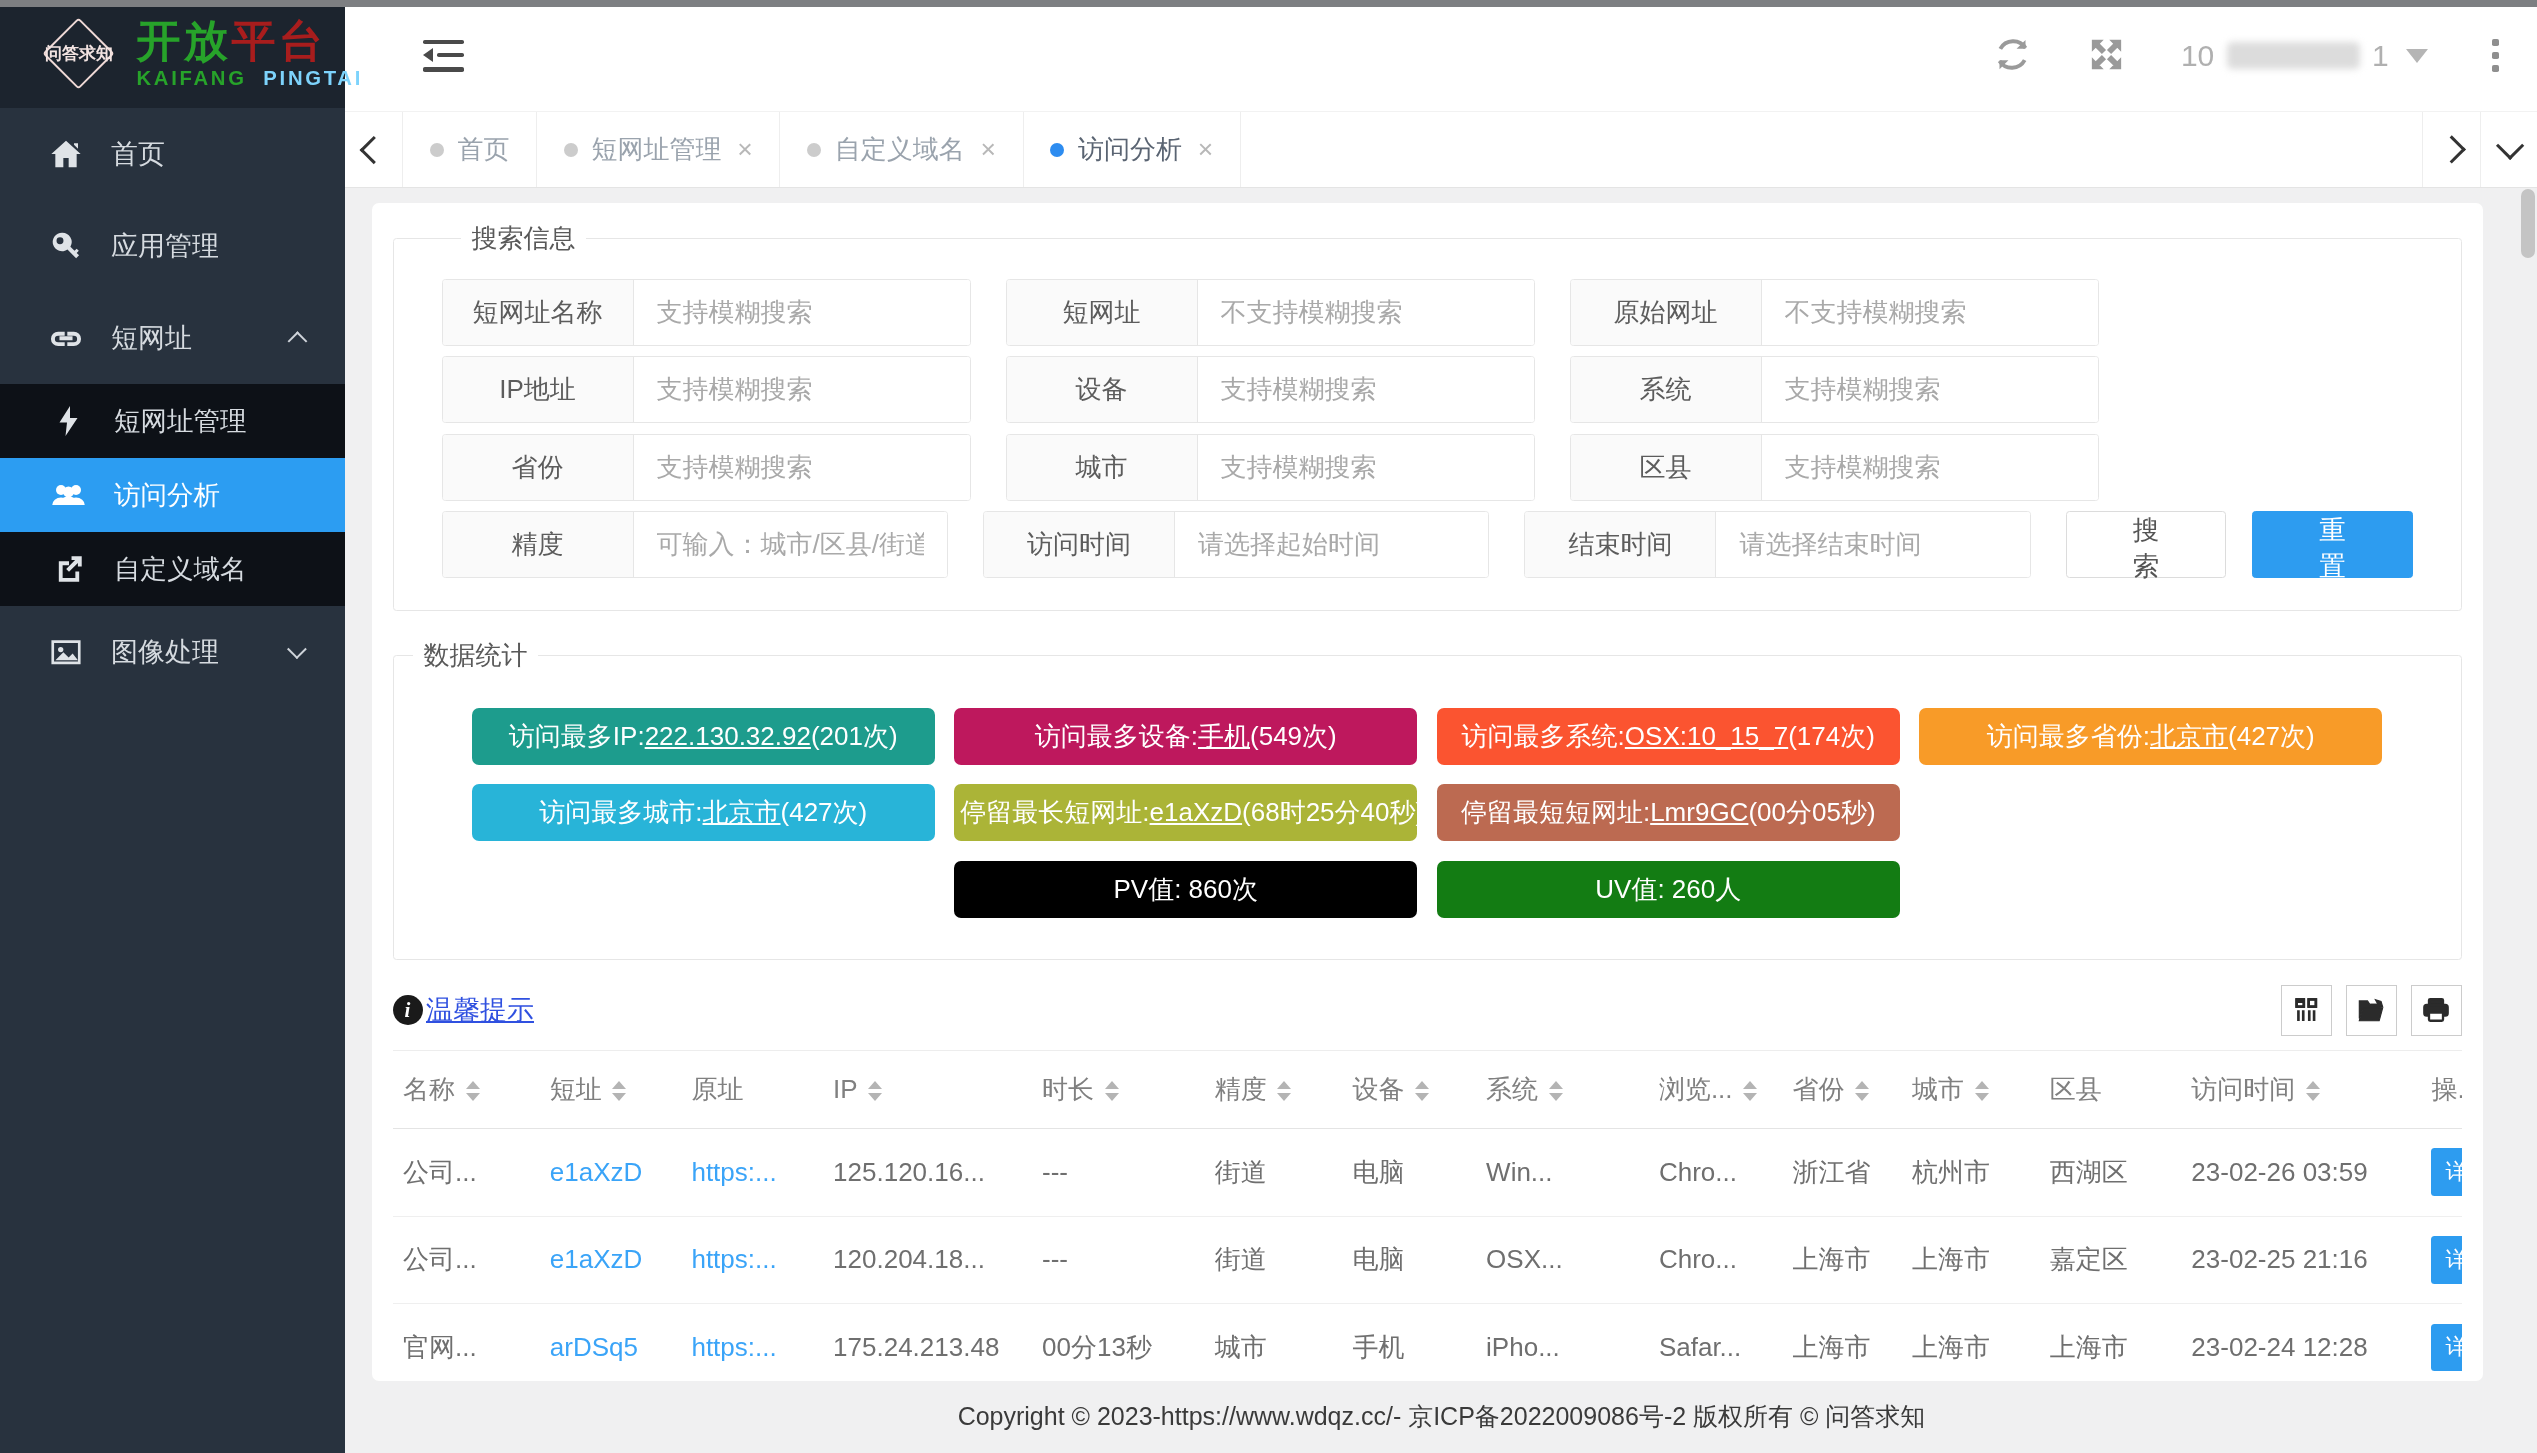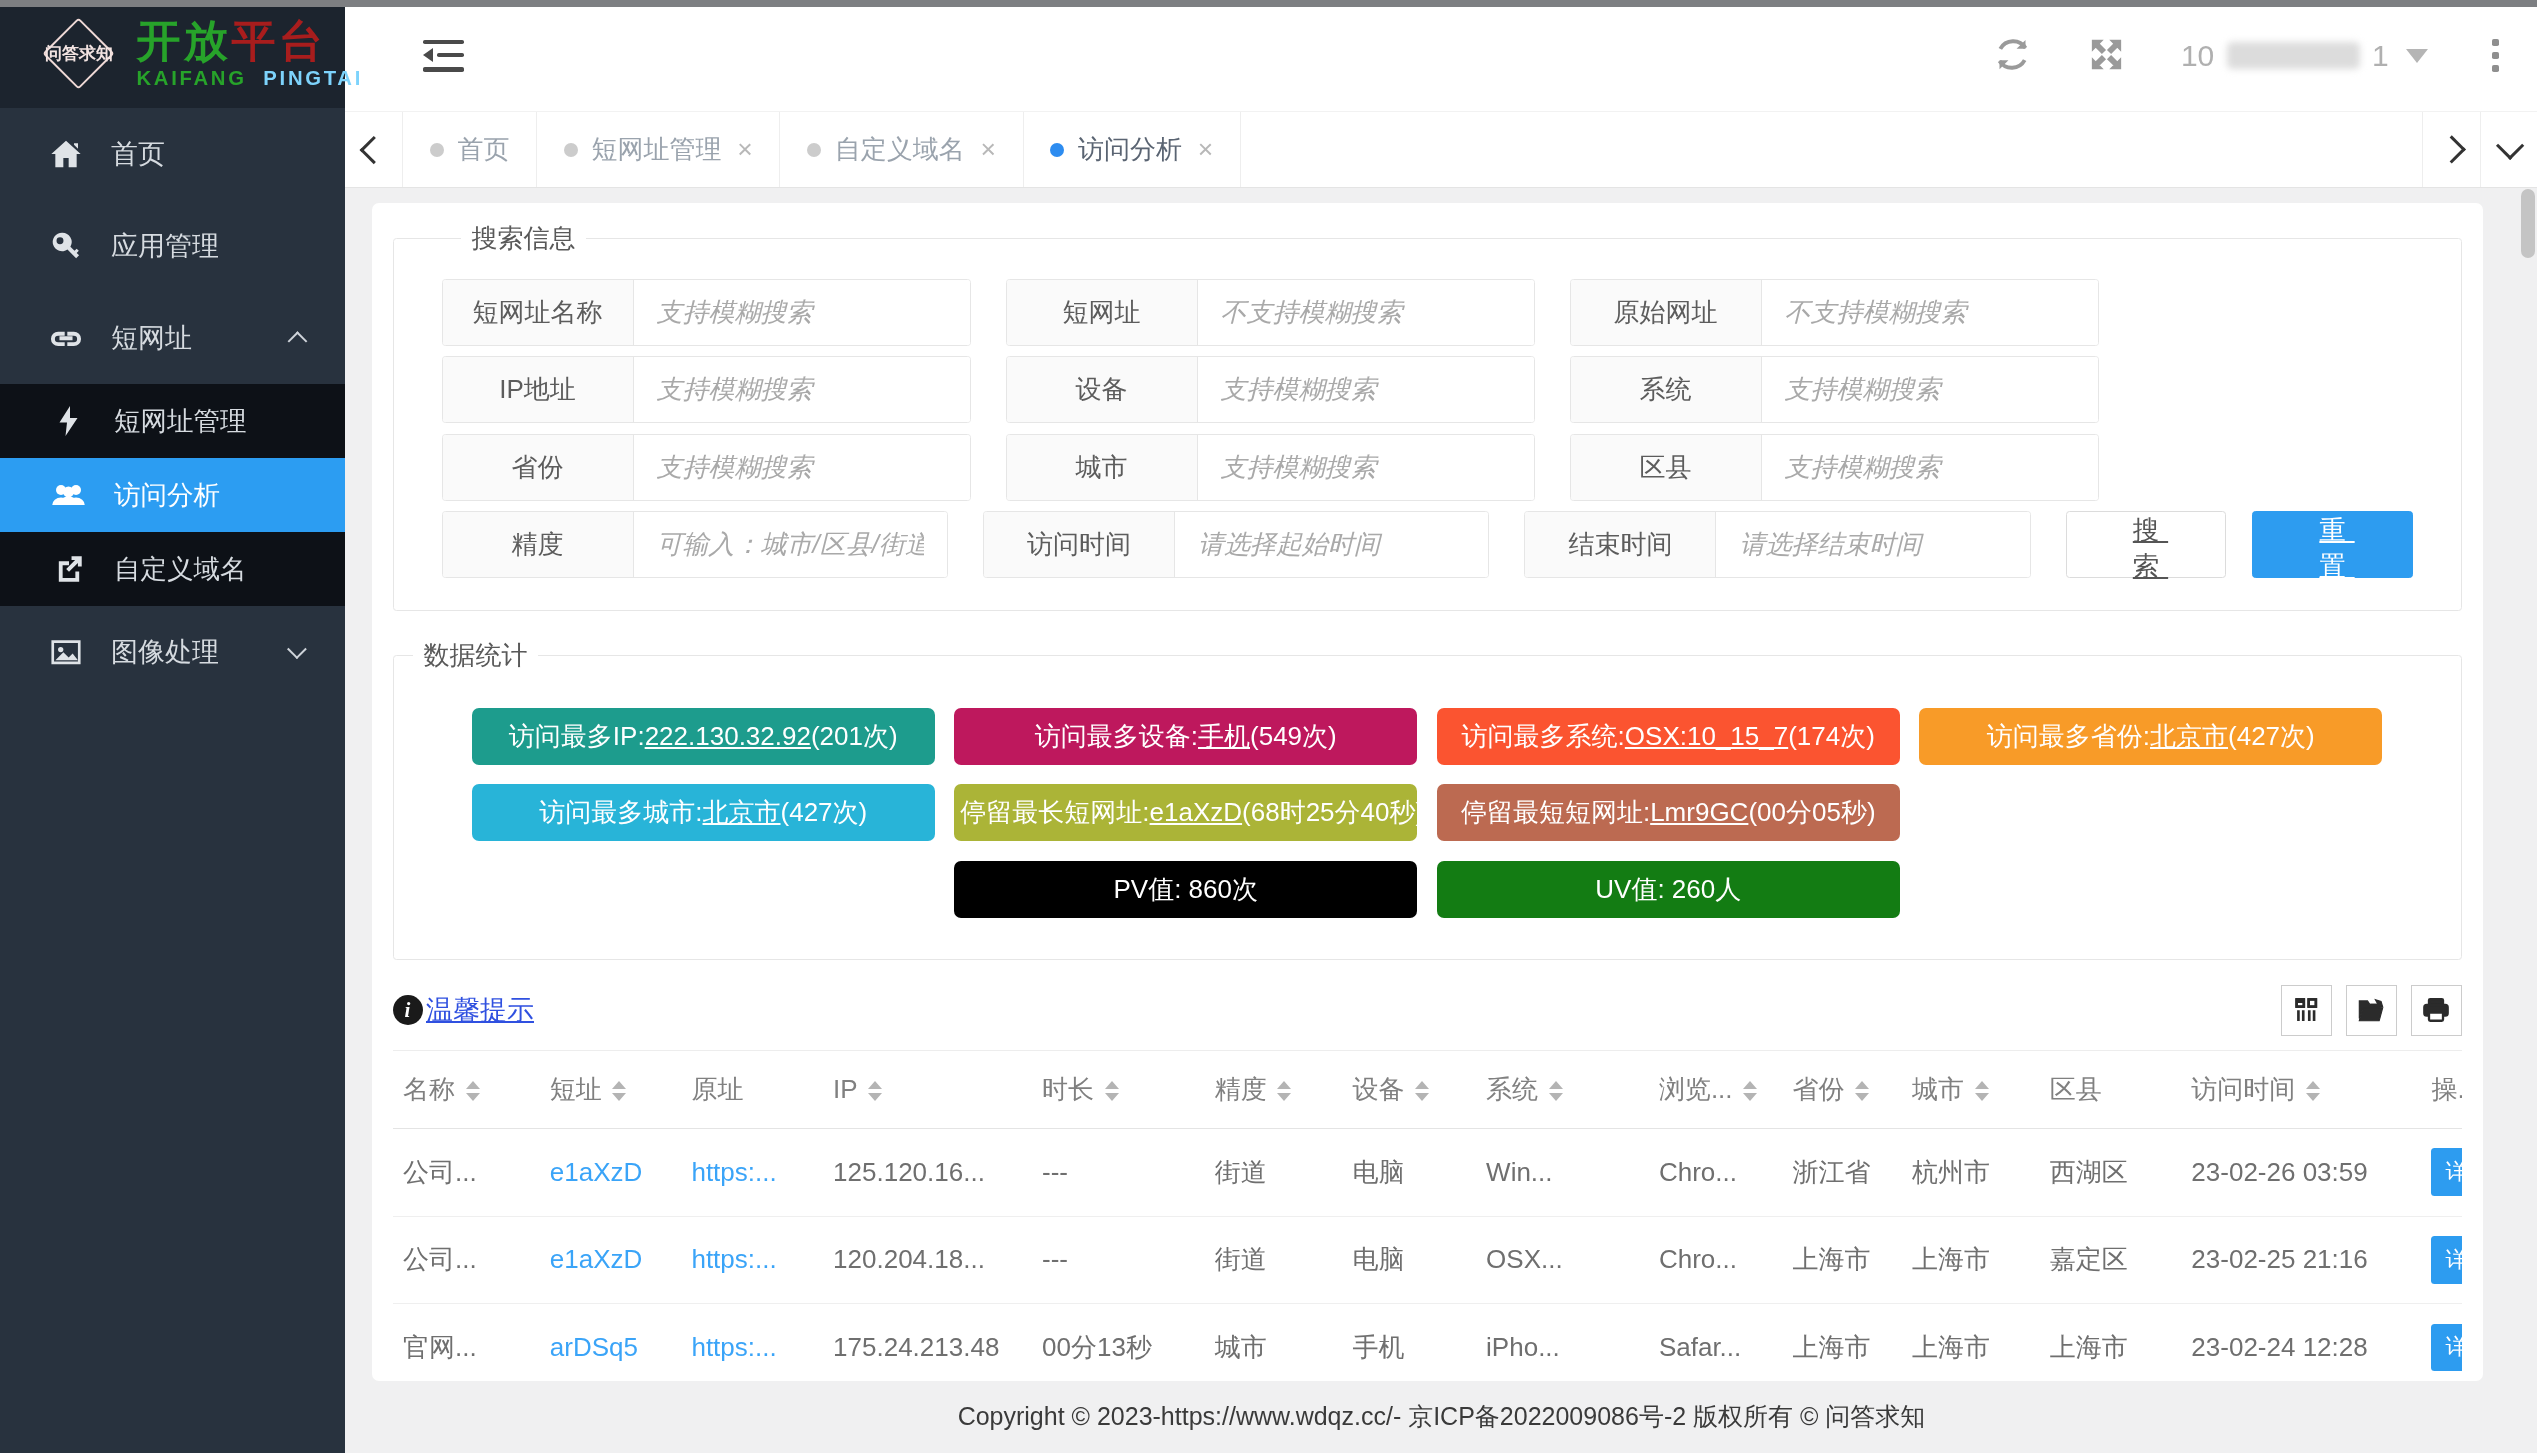--- a/index.html
+++ b/index.html
@@ -74,24 +74,24 @@
   .content { position:absolute; top:189px; left:0; width:100%; height:1264px; background:#f0f0f1; }
   .card { position:absolute; left:26.5px; top:14px; width:2111px; height:1178px; background:#fff; border-radius:7px; overflow:hidden; padding:17.7px 21px 0; }
 
   fieldset { border:0.9px solid #e6e6e6; border-radius:3.5px; padding:23px 48px 32px; }
   fieldset legend { font-size:26px; color:#595959; padding:0 10.6px; margin-left:19.5px; }
 
   .f-row { display:flex; gap:35px; margin-bottom:10.6px; }
   .f-row:last-child { margin-bottom:0; }
   .field { width:529px; height:67px; border:0.9px solid #e6e6e6; border-radius:3.5px; display:flex; overflow:hidden; background:#fff; }
   .field .lab { width:191px; background:#fafafa; border-right:0.9px solid #e6e6e6; display:flex; align-items:center; justify-content:center; font-size:26px; color:#5c5c5c; flex:0 0 auto; }
-  .field input { flex:1; border:none; outline:none; padding:0 23px; font-size:26px; color:#666; font-family:inherit; min-width:0;font-style:italic; }
+  .field input { flex:1; border:none; outline:none; padding:0 23px; font-size:26px; color:#666; font-family:inherit; min-width:0; }
   .field input::placeholder { color:#a9a9a9; }
   .btn-zone { margin-left:auto; display:flex; gap:26.5px; align-items:center; }
-  .btn { height:67px; border-radius:3.5px; font-size:26.5px; letter-spacing:8.8px; padding:0 35px 0 44px; cursor:pointer; border:0.9px solid #dcdcdc; background:#fff; color:#555; font-family:inherit;text-decoration:underline; }
+  .btn { height:67px; border-radius:3.5px; font-size:26.5px; letter-spacing:8.8px; padding:0 35px 0 44px; cursor:pointer; border:0.9px solid #dcdcdc; background:#fff; color:#555; font-family:inherit; }
   .btn.primary { background:#2d9cf0; border-color:#2d9cf0; color:#fff; }
 
   .stats-fieldset { margin-top:26.5px; padding:35px 0 41px; }
   .badges { display:grid; grid-template-columns:repeat(4,463px); gap:19.5px 19.5px; justify-content:center; }
   .badge { height:57px; border-radius:7px; color:#fff; font-size:26px; display:flex; align-items:center; justify-content:center; white-space:nowrap; }
   .badge .lk { text-decoration:underline; cursor:pointer; }
   .badge.pv { grid-column:2; } .badge.uv { grid-column:3; }
 
   .tbl-toolbar { margin-top:25px; display:flex; align-items:center; }
   .tip { display:flex; align-items:center; gap:3.5px; }

